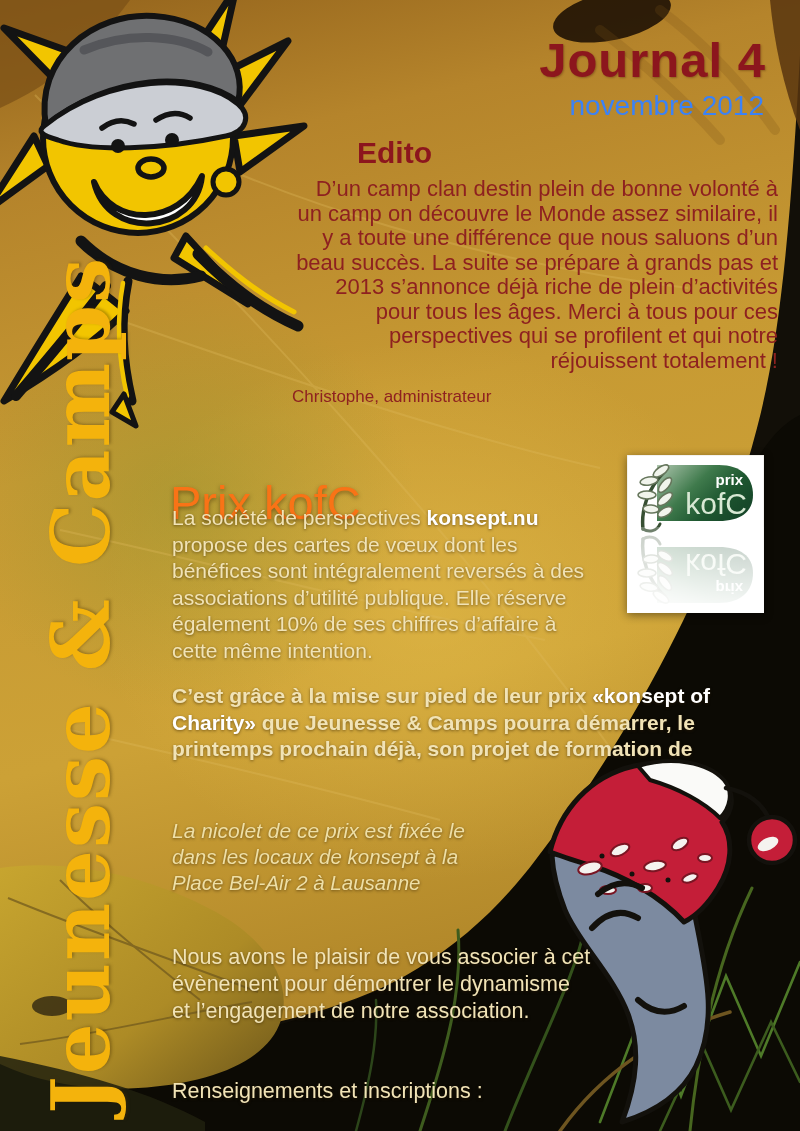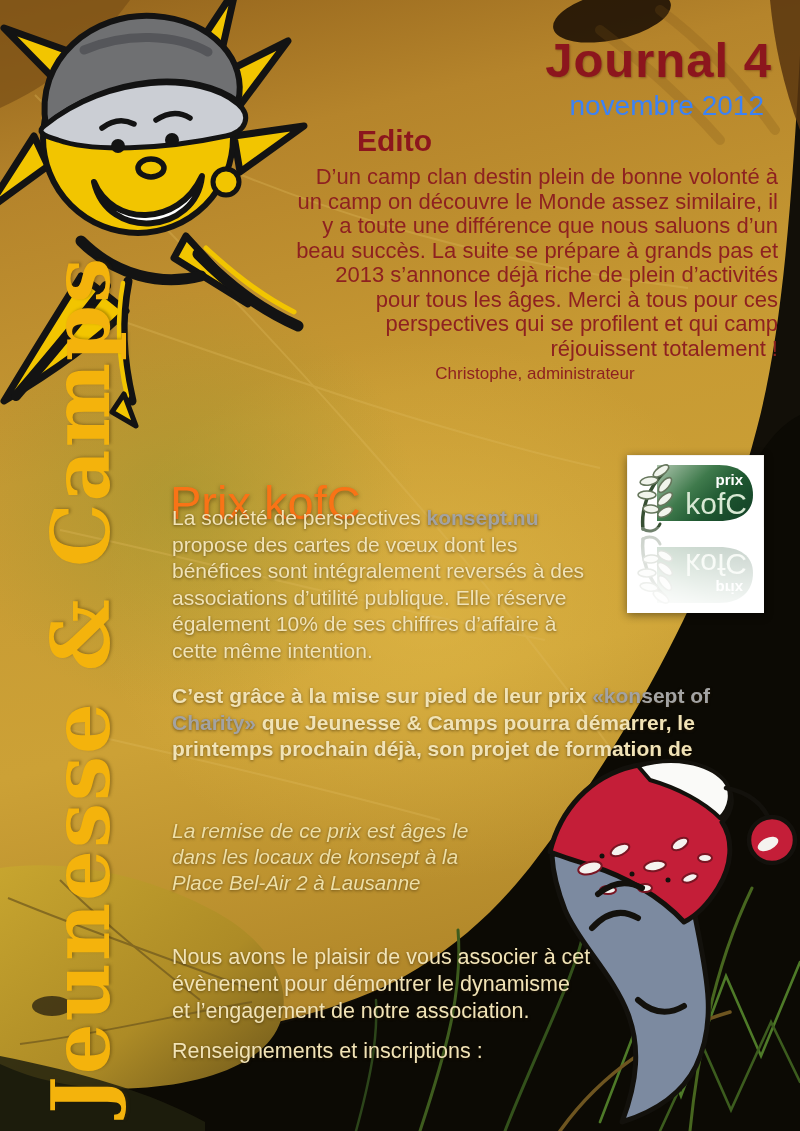--- a/index.html
+++ b/index.html
@@ -15,55 +15,55 @@
   .brand-vertical {
     position:absolute; left:34px; top:1114px; width:820px; z-index:3;
     transform:rotate(-90deg); transform-origin:0 0;
     font-family:"DejaVu Serif","Liberation Serif",serif;
     font-weight:bold; font-size:80px; letter-spacing:2px;
     color:#F4B30C; white-space:nowrap;
     text-shadow:1px 2px 3px rgba(70,45,0,.35);
   }
 
   .journal-title {
-    position:absolute; top:32px; right:28px; z-index:3;
+    position:absolute; top:32px; right:34px; z-index:3;
     font-size:49px; font-weight:bold; color:#8C161D; letter-spacing:1px;
     text-shadow:1px 1px 2px rgba(70,25,10,.35);
   }
   .journal-date {
     position:absolute; top:90px; right:36px; z-index:3;
     font-size:28px; color:#3b82f6;
   }
 
   .edito { position:absolute; left:292px; top:124px; width:486px; z-index:3; color:#8E2120; }
-  .edito-heading { margin:0 0 7px 65px; font-size:30px; font-weight:bold; color:#8C161D; }
+  .edito-heading { margin:12px 0 7px 65px; font-size:30px; font-weight:bold; color:#8C161D; }
   .edito .ln { text-align:right; font-size:22px; line-height:24.5px; }
-  .edito-signature { margin-top:3px; text-align:center; font-size:17px; }
+  .edito-signature { margin-top:14px; text-align:left; font-size:17px; }
 
   .article-heading {
     position:absolute; left:170px; top:436px; z-index:3;
     font-size:47px; font-weight:normal; color:#f97316;
     text-shadow:0 2px 4px rgba(60,35,0,.5);
     text-align:center;
   }
   .cream { color:#F1E3B6; text-shadow:0 1px 3px rgba(45,28,0,.55); }
-  .cream strong { color:#a3a3a3; }
+  .cream strong { color:#ffffff; }
   .p1 { position:absolute; left:172px; top:505px; width:470px; z-index:3; font-size:21px; }
   .p1 .ln, .p2 .ln { line-height:26.5px; }
   .p2 { position:absolute; left:172px; top:683px; width:580px; z-index:3; font-size:21px;font-weight:bold; }
 
   .event { position:absolute; left:172px; top:818px; z-index:3; font-style:italic; color:#EEDFA6; text-shadow:0 1px 3px rgba(45,28,0,.55); }
   .event-intro { font-size:21px; line-height:26px; }
   .event-datetime { font-size:27px; font-weight:bold; line-height:33px; }
   .event-venue { font-size:20.5px; line-height:26px; }
 
   .p3 { position:absolute; left:172px; top:944px; z-index:3; font-size:21.5px; }
   .p3 .ln { line-height:27px; }
   .contact { position:absolute; left:172px; top:1038px; z-index:3; font-size:21.5px; }
-  .contact .ln { line-height:27.5px; }
+  .contact .ln { line-height:27.5px;margin-top:40px; }
 
   .kofc-logo { position:absolute; left:627px; top:455px; width:137px; height:158px; z-index:3;
                filter:drop-shadow(0 2px 5px rgba(0,0,0,.45)); }
 </style>
 </head>
 <body>
 
 <div class="page">
 
   <svg class="bg" width="800" height="1131" viewBox="0 0 800 1131" aria-hidden="true">
@@ -192,21 +192,21 @@
   <div class="journal-date">novembre 2012</div>
 
   <section class="edito">
     <h2 class="edito-heading">Edito</h2>
     <div class="ln">D’un camp clan destin plein de bonne volonté à</div>
     <div class="ln">un camp on découvre le Monde assez similaire, il</div>
     <div class="ln">y a toute une différence que nous saluons d’un</div>
     <div class="ln">beau succès. La suite se prépare à grands pas et</div>
     <div class="ln">2013 s’annonce déjà riche de plein d’activités</div>
     <div class="ln">pour tous les âges. Merci à tous pour ces</div>
-    <div class="ln">perspectives qui se profilent et qui camp</div>
+    <div class="ln">perspectives qui se profilent et qui notre</div>
     <div class="ln">réjouissent totalement !</div>
     <div class="edito-signature">Christophe, administrateur</div>
   </section>
 
   <h2 class="article-heading">Prix kofC</h2>
 
   <div class="p1 cream">
     <div class="ln"><span>La société de perspectives </span><strong>konsept.nu</strong></div>
     <div class="ln">propose des cartes de vœux dont les</div>
     <div class="ln">bénéfices sont intégralement reversés à des</div>
@@ -215,21 +215,21 @@
     <div class="ln">cette même intention.</div>
   </div>
 
   <div class="p2 cream">
     <div class="ln"><span>C’est grâce à la mise sur pied de leur prix </span><strong>«konsept of</strong></div>
     <div class="ln"><strong>Charity»</strong><span> que Jeunesse &amp; Camps pourra démarrer, le</span></div>
     <div class="ln">printemps prochain déjà, son projet de formation de</div>
   </div>
 
   <div class="event">
-    <div class="event-intro">La remise de ce prix est âges le</div>
+    <div class="event-intro">La nicolet de ce prix est fixée le</div>
     <div class="event-venue">dans les locaux de konsept à la</div>
     <div class="event-venue">Place Bel-Air 2 à Lausanne</div>
   </div>
 
   <div class="p3 cream">
     <div class="ln">Nous avons le plaisir de vous associer à cet</div>
     <div class="ln">évènement pour démontrer le dynamisme</div>
     <div class="ln">et l’engagement de notre association.</div>
   </div>
 

